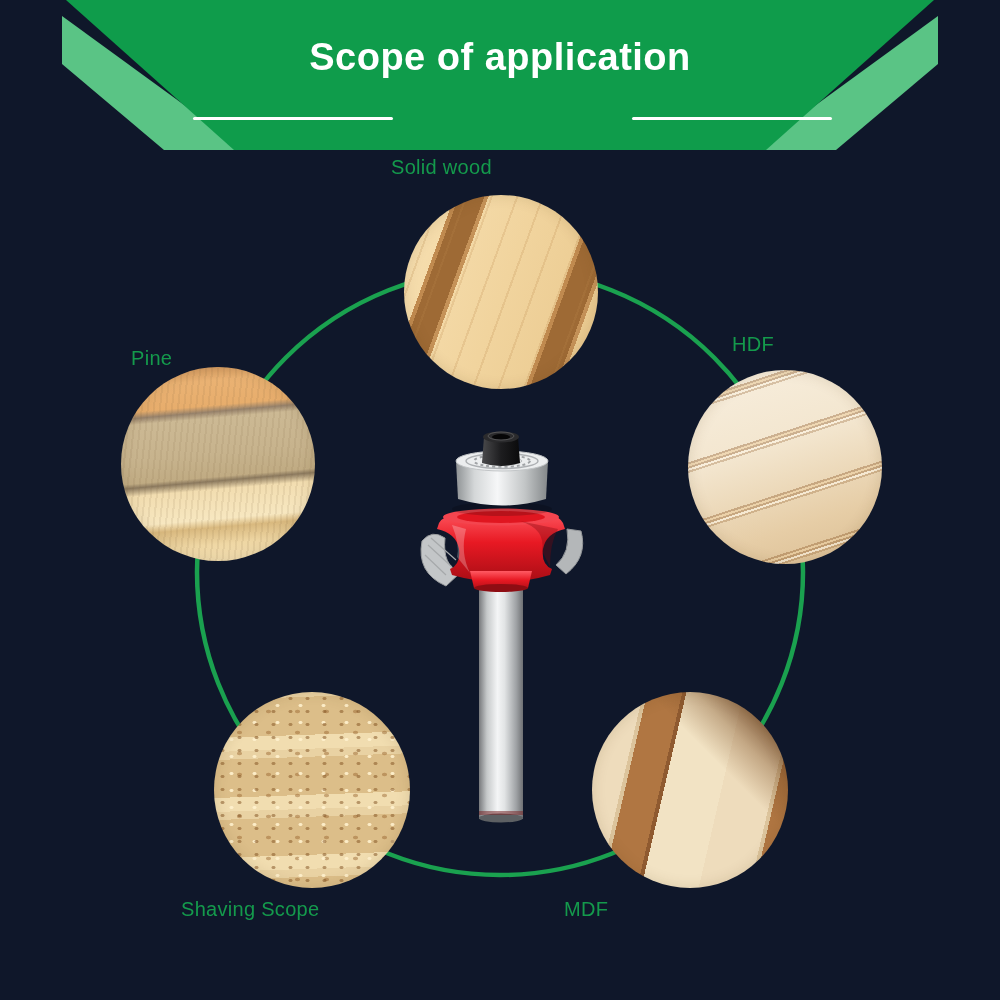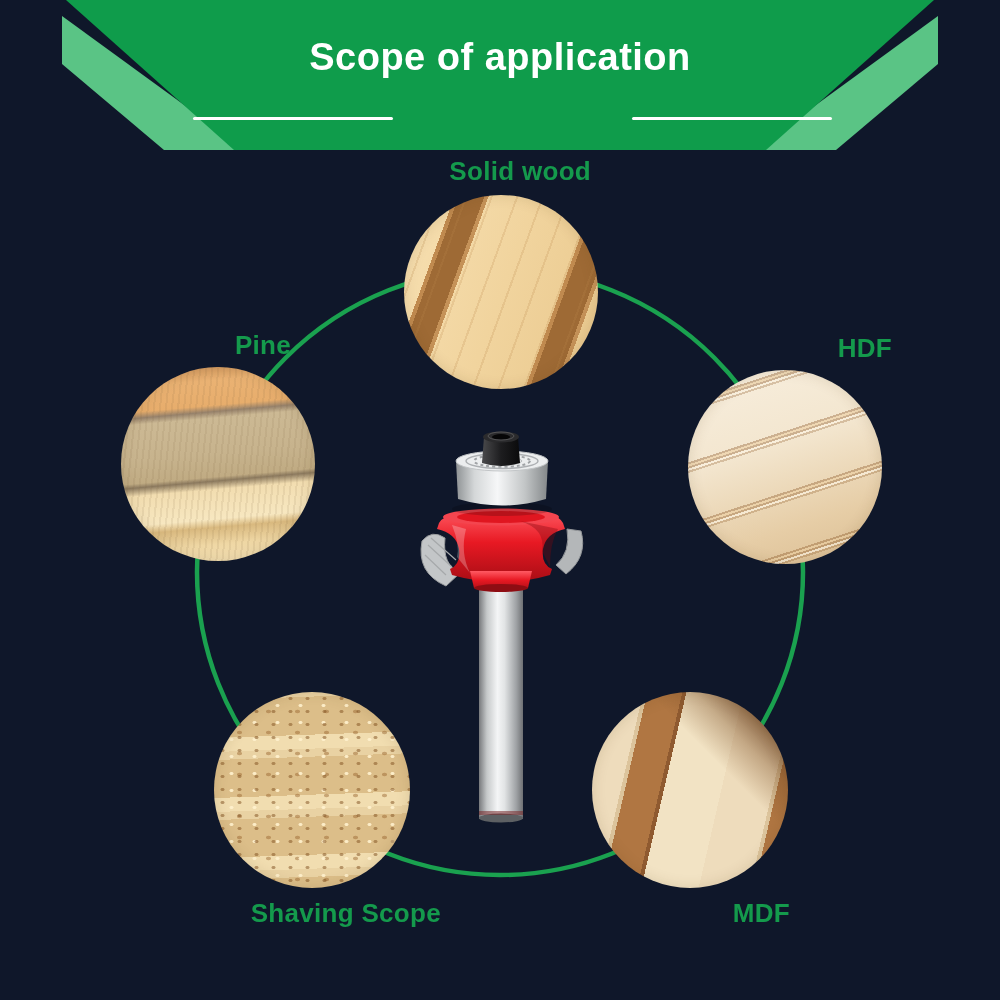--- a/index.html
+++ b/index.html
@@ -58,28 +58,28 @@
     background:
       linear-gradient(225deg,
         rgba(94,56,26,.95) 0%, rgba(110,68,34,.85) 12%,
         rgba(126,82,42,.38) 24%, rgba(126,82,42,0) 36%),
       repeating-linear-gradient(103deg,
         #eedcbc 0 50px, #dcc49c 50px 54px, #b07642 54px 88px,
         #8f5a30 88px 92px, #f2e3c4 92px 148px);
   }
   
   .wood-label{
-    position:absolute;text-align:right;color:#149a4c;font-size:26px;
-    font-weight:700;letter-spacing:.3px;
+    position:absolute;text-align:left;color:#149a4c;font-size:20px;
+    font-weight:400;letter-spacing:.3px;
   }
   #label-solid-wood{left:391px;top:156px;width:200px;}
-  #label-pine{left:131px;top:330px;width:160px;}
+  #label-pine{left:131px;top:347px;width:160px;}
   #label-hdf{left:732px;top:333px;width:160px;}
   #label-shaving-board{left:181px;top:898px;width:260px;}
-  #label-mdf{left:630px;top:898px;width:160px;}
+  #label-mdf{left:564px;top:898px;width:160px;}
   
   #router-bit{position:absolute;left:400px;top:425px;width:210px;height:410px;}
 </style>
 </head>
 <body>
 
 <div id="stage">
 
   <div id="banner">
     <svg width="1000" height="150" viewBox="0 0 1000 150">

